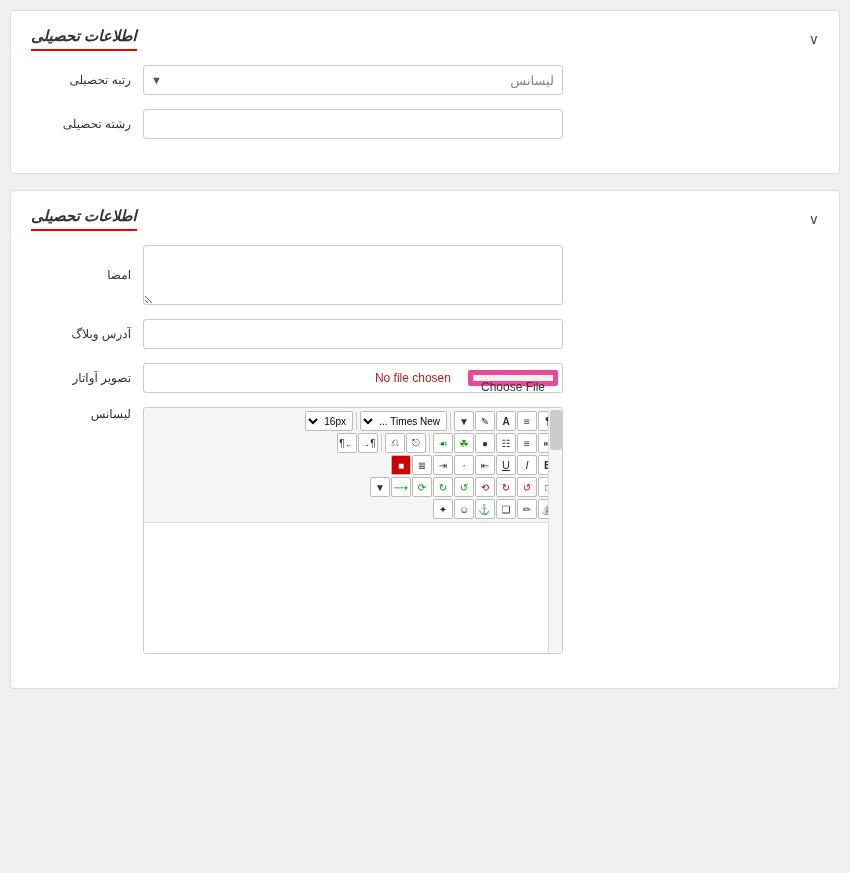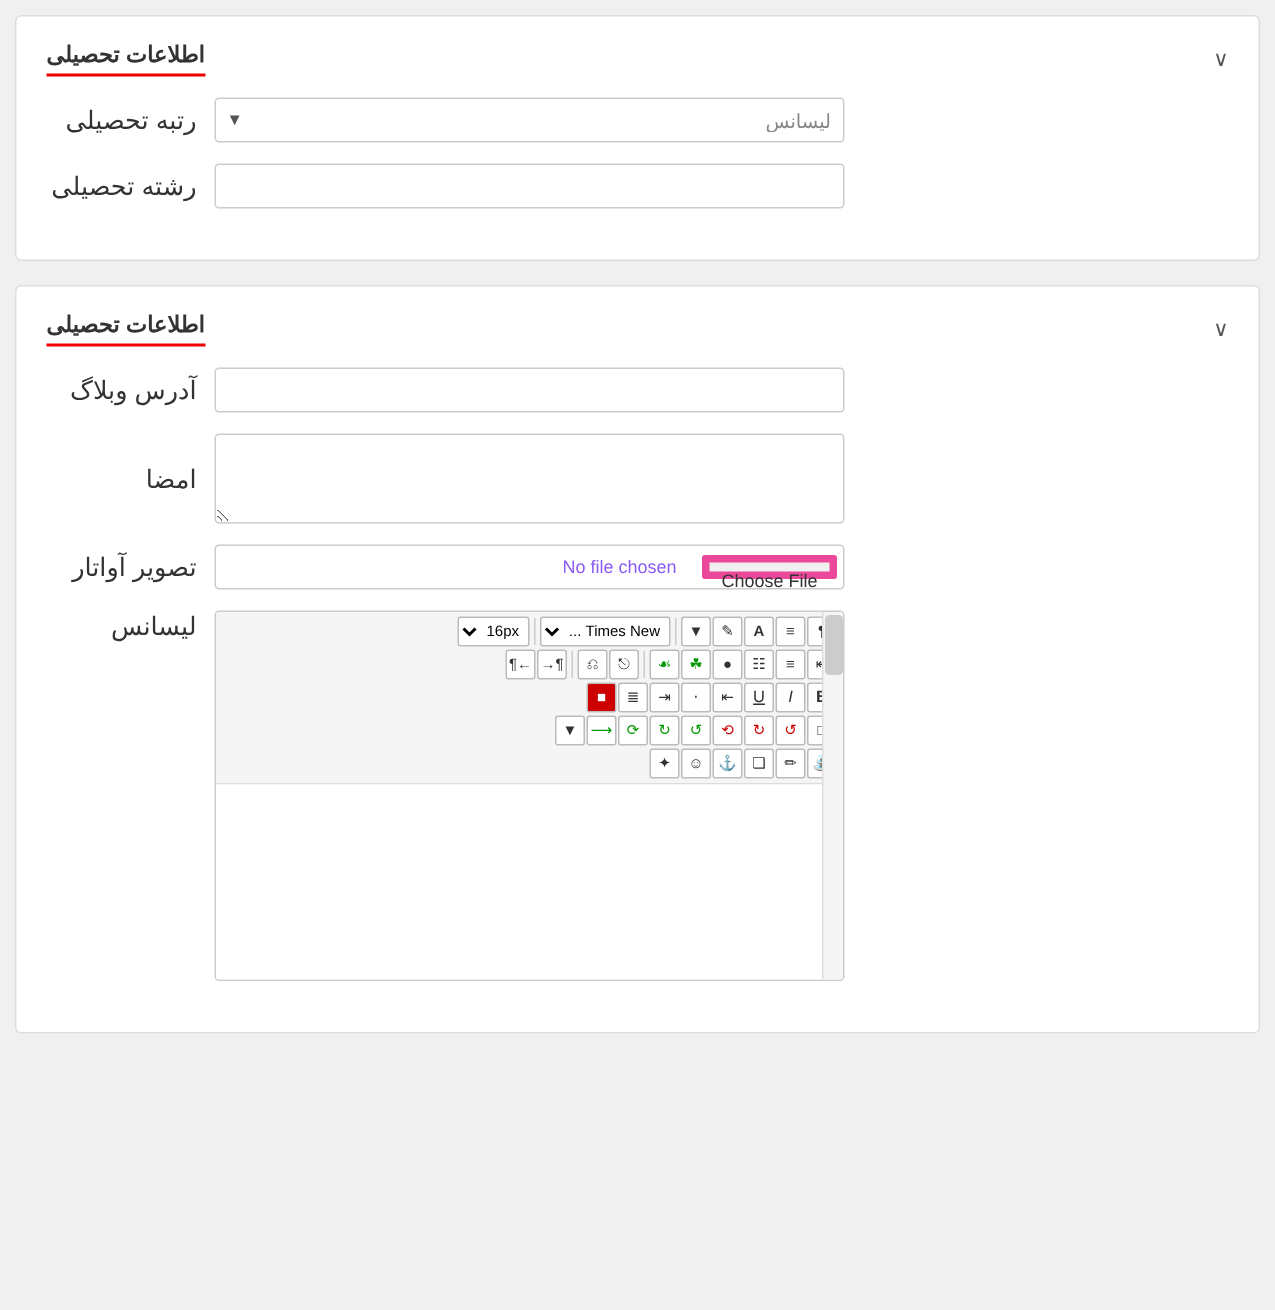--- a/index.html
+++ b/index.html
@@ -25,20 +25,21 @@
       align-items: center;
       margin-bottom: 14px;
     }
 
     .section-title {
       font-size: 15px;
       font-weight: bold;
       color: #333;
       position: relative;
       padding-bottom: 6px;
+      font-style: italic;
     }
 
     .section-title::after {
       content: '';
       display: block;
       width: 100%;
       height: 2px;
       background: #e00;
       position: absolute;
       bottom: 0;
@@ -53,21 +54,21 @@
 
     .form-row {
       display: flex;
       align-items: center;
       justify-content: flex-end;
       margin-bottom: 14px;
       gap: 12px;
     }
 
     .form-label {
-      font-size: 17px;
+      font-size: 12px;
       color: #333;
       white-space: nowrap;
       min-width: 100px;
       text-align: right;
     }
 
     .form-input {
       flex: 1;
       max-width: 420px;
       height: 30px;
@@ -145,21 +146,21 @@
       cursor: pointer;
       white-space: nowrap;
       color: #333;
       height: 16px;
       line-height: 20px;
       margin-left: 11px;
     }
 
     .no-file-text {
       font-size: 12px;
-      color: #8b5cf6;
+      color: #b91c1c;
     }
 
     
     .editor-section {
       align-items: flex-start;
     }
 
     .editor-wrapper {
       flex: 1;
       max-width: 420px;
@@ -276,27 +277,27 @@
 </div>
 
 <div class="section-card">
   <div class="section-header">
     <span class="chevron-icon">∨</span>
     <span class="section-title">اطلاعات تحصیلی</span>
   </div>
 
 
   <div class="form-row">
+    <textarea class="form-textarea" style=""></textarea>
+    <label class="form-label">امضا</label>
+  </div>
+
+  <div class="form-row">
     <input type="text" class="form-input" value="" style="">
     <label class="form-label">آدرس وبلاگ</label>
-  </div>
-
-  <div class="form-row">
-    <textarea class="form-textarea" style=""></textarea>
-    <label class="form-label">امضا</label>
   </div>
 
 
   <div class="form-row">
     <div class="file-input-wrapper">
       <button class="choose-file-btn">Choose File</button>
       <span class="no-file-text">No file chosen</span>
     </div>
     <label class="form-label">تصویر آواتار</label>
   </div>

